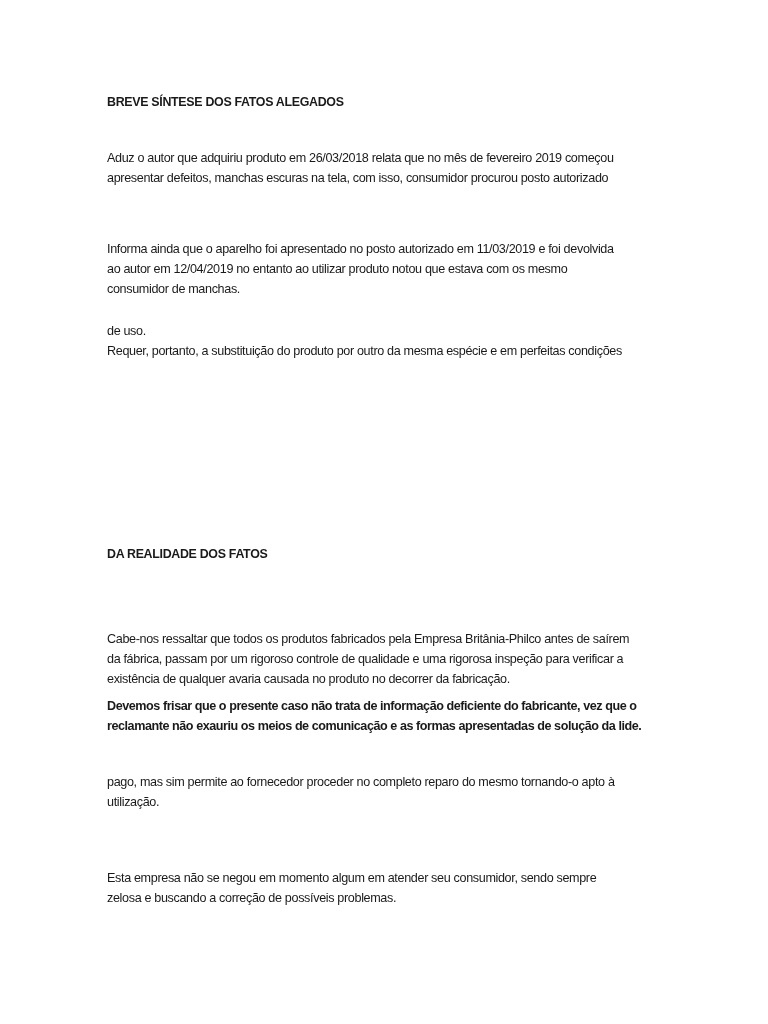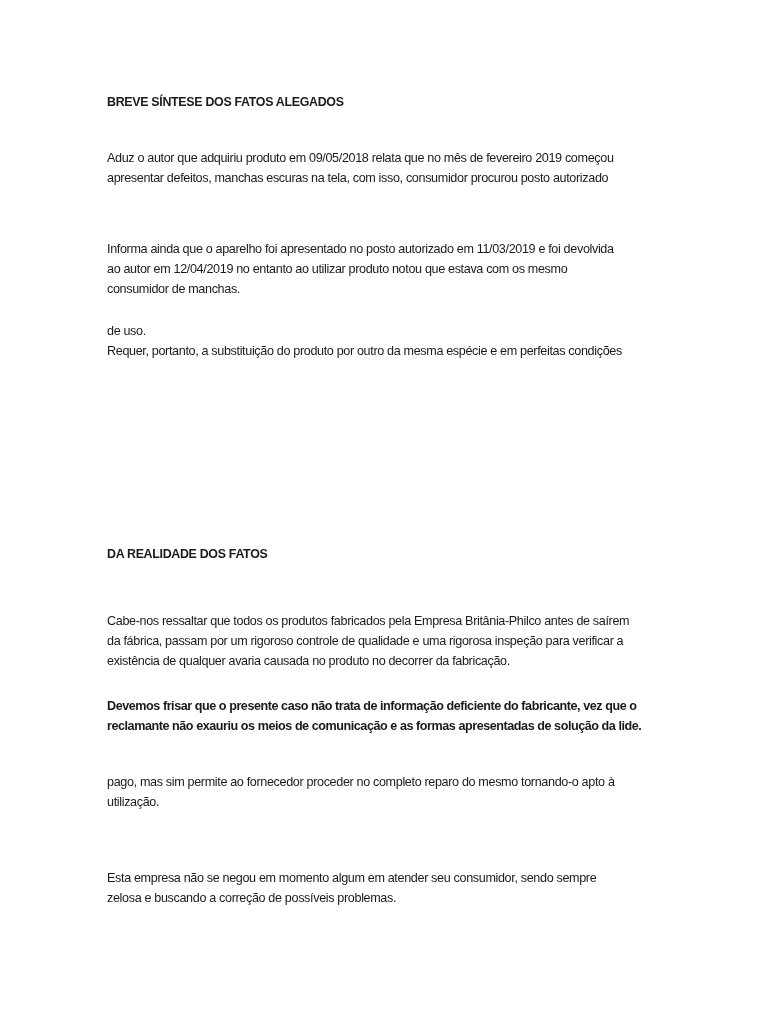--- a/index.html
+++ b/index.html
@@ -40,38 +40,38 @@
     .line { display: block; white-space: nowrap; }
   </style>
 </head>
 <body>
 
 <div class="page">
 
   <div class="block heading" style="top:92px;">BREVE SÍNTESE DOS FATOS ALEGADOS</div>
 
   <div class="block" style="top:148px;">
-    <span class="line">Aduz o autor que adquiriu produto em 09/05/2018 relata que no mês de fevereiro 2019 começou</span>
+    <span class="line">Aduz o autor que adquiriu produto em 26/03/2018 relata que no mês de fevereiro 2019 começou</span>
     <span class="line">apresentar defeitos, manchas escuras na tela, com isso, consumidor procurou posto autorizado</span>
   </div>
 
   <div class="block" style="top:239px;">
     <span class="line">Informa ainda que o aparelho foi apresentado no posto autorizado em 11/03/2019 e foi devolvida</span>
     <span class="line">ao autor em 12/04/2019 no entanto ao utilizar produto notou que estava com os mesmo</span>
     <span class="line">consumidor de manchas.</span>
   </div>
 
   <div class="block" style="top:321px;">
     <span class="line">de uso.</span>
     <span class="line">Requer, portanto, a substituição do produto por outro da mesma espécie e em perfeitas condições</span>
   </div>
 
   <div class="block heading" style="top:544px;">DA REALIDADE DOS FATOS</div>
 
-  <div class="block" style="top:611px;">
+  <div class="block" style="top:629px;">
     <span class="line">Cabe-nos ressaltar que todos os produtos fabricados pela Empresa Britânia-Philco antes de saírem</span>
     <span class="line">da fábrica, passam por um rigoroso controle de qualidade e uma rigorosa inspeção para verificar a</span>
     <span class="line">existência de qualquer avaria causada no produto no decorrer da fabricação.</span>
   </div>
 
   <div class="block bold" style="top:696px;">
     <span class="line">Devemos frisar que o presente caso não trata de informação deficiente do fabricante, vez que o</span>
     <span class="line">reclamante não exauriu os meios de comunicação e as formas apresentadas de solução da lide.</span>
   </div>
 

